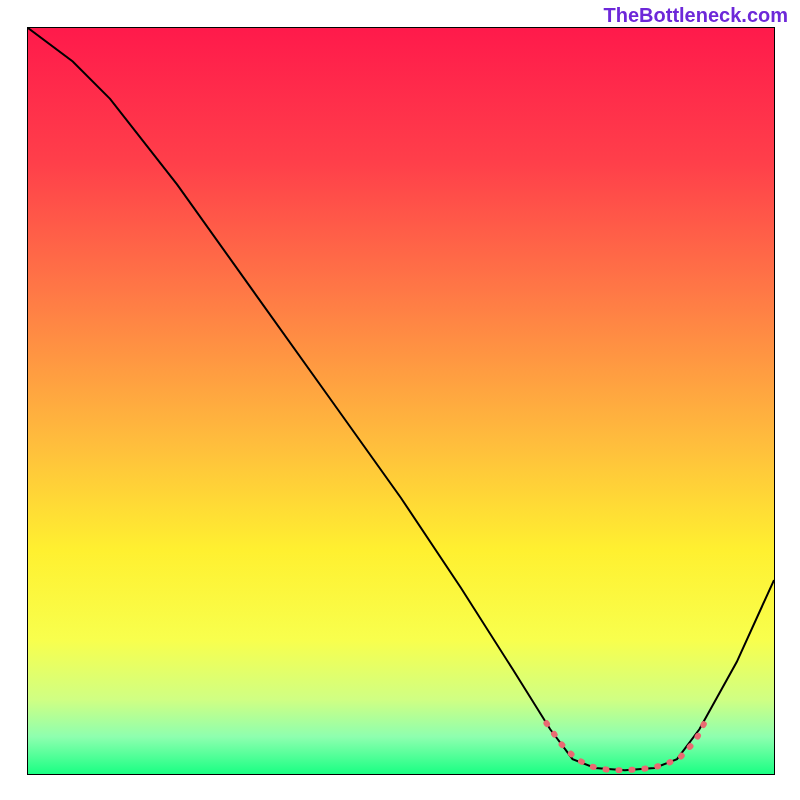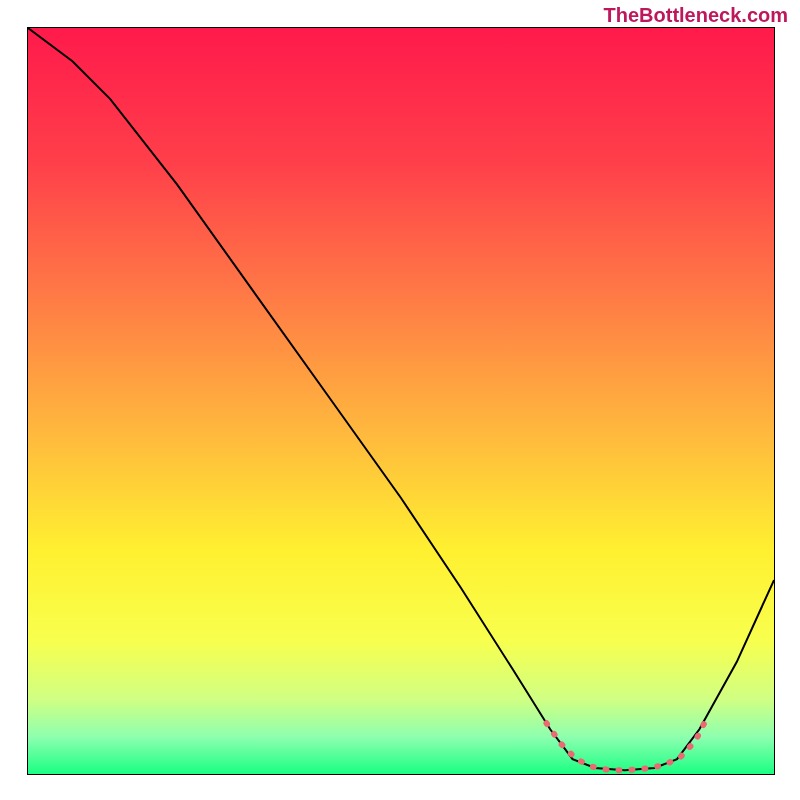--- a/index.html
+++ b/index.html
@@ -9,21 +9,21 @@
     height: 800px;
     font-family: Arial, Helvetica, sans-serif;
     background: #fff;
   }
   .watermark {
     position: absolute;
     top: 4px;
     right: 12px;
     font-size: 20px;
     font-weight: 600;
-    color: #be185d;
+    color: #6d28d9;
     z-index: 10;
   }
   .plot-area {
     position: absolute;
     left: 27px;
     top: 27px;
     width: 746px;
     height: 746px;
     border: 1px solid #000;
   }

